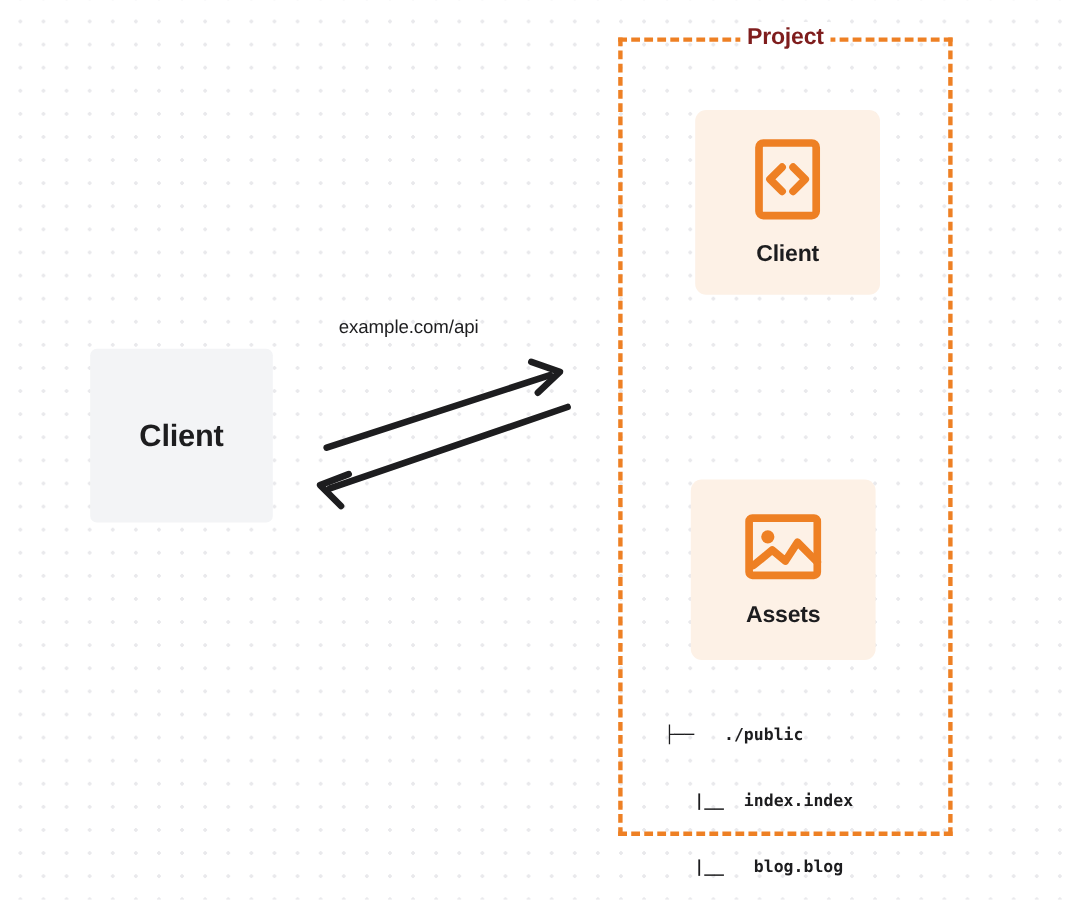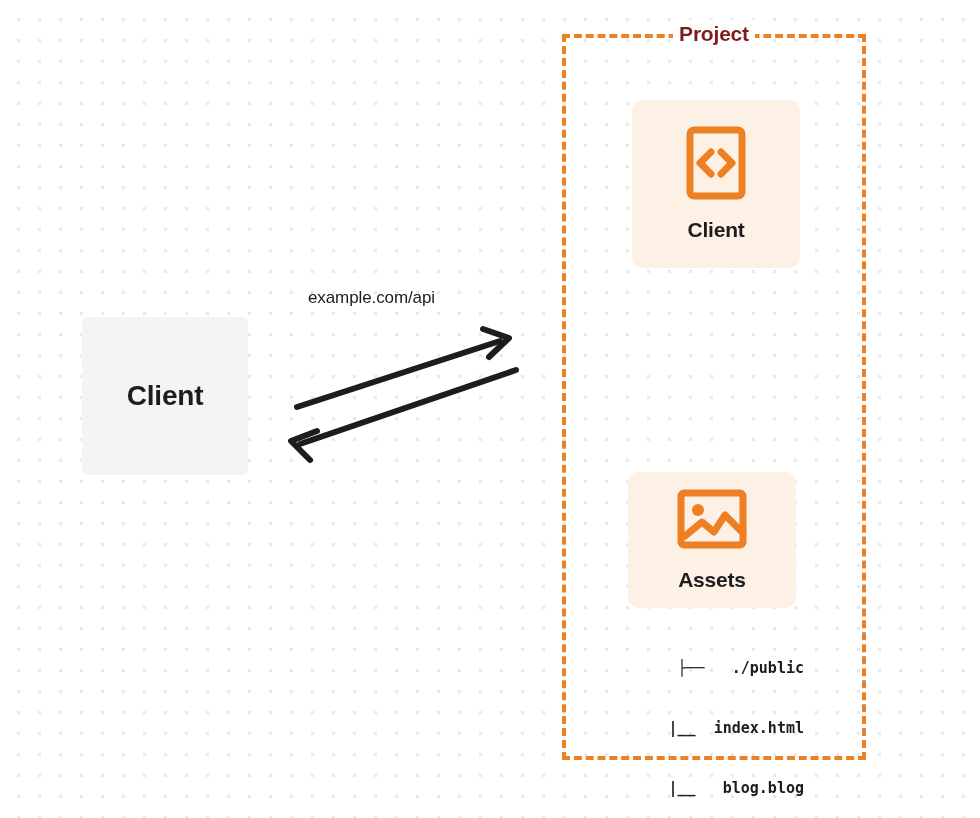--- a/index.html
+++ b/index.html
@@ -88,23 +88,23 @@
     justify-content: center;
   }
   #worker-card {
     left: 632px;
     top: 100px;
     width: 168px;
     height: 168px;
   }
   #assets-card {
     left: 628px;
-    top: 472px;
+    top: 436px;
     width: 168px;
-    height: 136px;
+    height: 164px;
   }
   .service-icon {
     display: block;
     margin-bottom: 14px;
   }
   .service-label {
     font-size: 21px;
     font-weight: bold;
     color: #1d1d1f;
     letter-spacing: -0.2px;
@@ -118,21 +118,20 @@
     width: 200px;
     font-family: "DejaVu Sans Mono", "Liberation Mono", monospace;
     font-size: 15px;
     font-weight: bold;
     line-height: 20px;
     color: #1d1d1f;
     white-space: pre;
   }
   .tree-row {
     display: block;
-    text-align: right;
   }
 
   
   #request-label {
     position: absolute;
     left: 308px;
     top: 288px;
     font-size: 17px;
     font-weight: normal;
     color: #1d1d1f;
@@ -195,18 +194,18 @@
         <rect x="4" y="5" width="62" height="52" rx="3" ry="3" fill="none" stroke="#ee8024" stroke-width="7"></rect>
         <circle cx="21" cy="22" r="6" fill="#ee8024"></circle>
         <polyline points="8,48 25,34 37,44 48,27 66,45" fill="none" stroke="#ee8024" stroke-width="7" stroke-linecap="round" stroke-linejoin="round"></polyline>
       </svg>
     </span>
     <span class="service-label">Assets</span>
   </div>
 
   <div id="file-tree">
     <span class="tree-row">├──   ./public</span>
-    <span class="tree-row">   |__  index.html</span>
+    <span class="tree-row">   |__  index.index</span>
     <span class="tree-row">   |__   blog.blog</span>
     
   </div>
 
 </div>
 
 </body></html>

